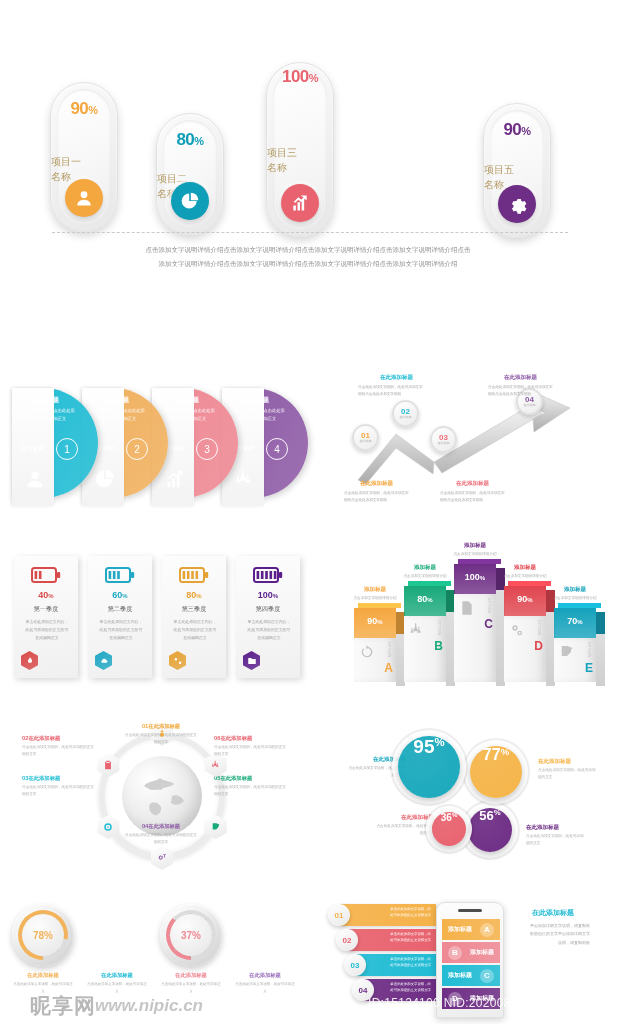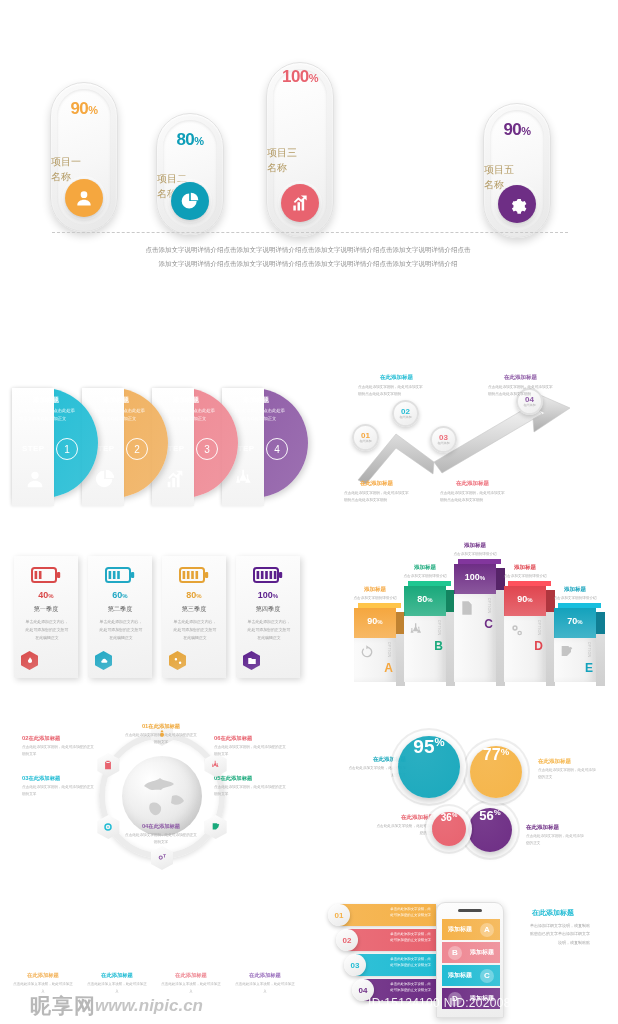--- a/index.html
+++ b/index.html
@@ -613,24 +613,48 @@
     <div class="cl-bdy" style="left: 198px; top: 39px; text-align: left;">点击此处添加文字说明，此处可添加您的正文</div>
     <div class="bigcirc" style="left: 92px; top: 84px; width: 34px; height: 34px; background: radial-gradient(circle at 35% 28%, rgba(232, 99, 111, 0.933), rgb(232, 99, 111)); font-size: 10px; z-index: 2;">36<span class="u">%</span></div>
     <div class="cl-ttl" style="left: 34px; top: 86px; color: rgb(232, 99, 111); text-align: right; width: 60px;">在此添加标题</div>
     <div class="cl-bdy" style="left: 34px; top: 95px; text-align: right;">点击此处添加文字说明，此处可添加您的正文</div>
     <div class="bigcirc" style="left: 128px; top: 80px; width: 44px; height: 44px; background: radial-gradient(circle at 35% 28%, rgba(110, 46, 133, 0.933), rgb(110, 46, 133)); font-size: 13px; z-index: 1;">56<span class="u">%</span></div>
     <div class="cl-ttl" style="left: 186px; top: 96px; color: rgb(110, 46, 133); text-align: left; width: 60px;">在此添加标题</div>
     <div class="cl-bdy" style="left: 186px; top: 105px; text-align: left;">点击此处添加文字说明，此处可添加您的正文</div>
   </div>
 
 <div class="sec" id="sec-gauge">
+    <div class="gauge" style="left: 4px; top: 4px;">
+      <div class="ring" style="background: conic-gradient(from 180deg, rgb(243, 179, 90) 0deg, rgb(243, 179, 90) 78%, rgb(220, 220, 220) 78%, rgb(220, 220, 220) 100%);"></div>
+      <div style="position: absolute; left: 30px; top: 9px; width: 1px; height: 4px; background: rgb(189, 189, 189); transform-origin: 0.5px 22px; transform: rotate(0deg);"></div>
+      <div style="position: absolute; left: 30px; top: 9px; width: 1px; height: 4px; background: rgb(189, 189, 189); transform-origin: 0.5px 22px; transform: rotate(45deg);"></div>
+      <div style="position: absolute; left: 30px; top: 9px; width: 1px; height: 4px; background: rgb(189, 189, 189); transform-origin: 0.5px 22px; transform: rotate(90deg);"></div>
+      <div style="position: absolute; left: 30px; top: 9px; width: 1px; height: 4px; background: rgb(189, 189, 189); transform-origin: 0.5px 22px; transform: rotate(135deg);"></div>
+      <div style="position: absolute; left: 30px; top: 9px; width: 1px; height: 4px; background: rgb(189, 189, 189); transform-origin: 0.5px 22px; transform: rotate(180deg);"></div>
+      <div style="position: absolute; left: 30px; top: 9px; width: 1px; height: 4px; background: rgb(189, 189, 189); transform-origin: 0.5px 22px; transform: rotate(225deg);"></div>
+      <div style="position: absolute; left: 30px; top: 9px; width: 1px; height: 4px; background: rgb(189, 189, 189); transform-origin: 0.5px 22px; transform: rotate(270deg);"></div>
+      <div style="position: absolute; left: 30px; top: 9px; width: 1px; height: 4px; background: rgb(189, 189, 189); transform-origin: 0.5px 22px; transform: rotate(315deg);"></div>
+      <div class="hole" style="color: rgb(243, 179, 90);">78%</div>
+    </div>
     <div class="g-lbl" style="left: 4px; top: 72px; color: rgb(243, 179, 90);">在此添加标题</div>
     <div class="g-bdy" style="left: 4px; top: 81px;">点击此处添加文字说明，此处可添加正文</div>
     <div class="g-lbl" style="left: 78px; top: 72px; color: rgb(33, 188, 212);">在此添加标题</div>
     <div class="g-bdy" style="left: 78px; top: 81px;">点击此处添加文字说明，此处可添加正文</div>
+    <div class="gauge" style="left: 152px; top: 4px;">
+      <div class="ring" style="background: conic-gradient(from 180deg, rgb(238, 136, 147) 0deg, rgb(238, 136, 147) 37%, rgb(220, 220, 220) 37%, rgb(220, 220, 220) 100%);"></div>
+      <div style="position: absolute; left: 30px; top: 9px; width: 1px; height: 4px; background: rgb(189, 189, 189); transform-origin: 0.5px 22px; transform: rotate(0deg);"></div>
+      <div style="position: absolute; left: 30px; top: 9px; width: 1px; height: 4px; background: rgb(189, 189, 189); transform-origin: 0.5px 22px; transform: rotate(45deg);"></div>
+      <div style="position: absolute; left: 30px; top: 9px; width: 1px; height: 4px; background: rgb(189, 189, 189); transform-origin: 0.5px 22px; transform: rotate(90deg);"></div>
+      <div style="position: absolute; left: 30px; top: 9px; width: 1px; height: 4px; background: rgb(189, 189, 189); transform-origin: 0.5px 22px; transform: rotate(135deg);"></div>
+      <div style="position: absolute; left: 30px; top: 9px; width: 1px; height: 4px; background: rgb(189, 189, 189); transform-origin: 0.5px 22px; transform: rotate(180deg);"></div>
+      <div style="position: absolute; left: 30px; top: 9px; width: 1px; height: 4px; background: rgb(189, 189, 189); transform-origin: 0.5px 22px; transform: rotate(225deg);"></div>
+      <div style="position: absolute; left: 30px; top: 9px; width: 1px; height: 4px; background: rgb(189, 189, 189); transform-origin: 0.5px 22px; transform: rotate(270deg);"></div>
+      <div style="position: absolute; left: 30px; top: 9px; width: 1px; height: 4px; background: rgb(189, 189, 189); transform-origin: 0.5px 22px; transform: rotate(315deg);"></div>
+      <div class="hole" style="color: rgb(238, 136, 147);">37%</div>
+    </div>
     <div class="g-lbl" style="left: 152px; top: 72px; color: rgb(238, 136, 147);">在此添加标题</div>
     <div class="g-bdy" style="left: 152px; top: 81px;">点击此处添加文字说明，此处可添加正文</div>
     <div class="g-lbl" style="left: 226px; top: 72px; color: rgb(156, 114, 190);">在此添加标题</div>
     <div class="g-bdy" style="left: 226px; top: 81px;">点击此处添加文字说明，此处可添加正文</div>
   </div>
 
 <div class="sec" id="sec-phone">
     <div class="ribbon" style="left: 0px; top: 6px; width: 96px; background: linear-gradient(90deg, rgba(245, 178, 74, 0.933), rgb(245, 178, 74));">
       <div class="rt">单击此处添加文字说明，此处可添加您的正文说明文字</div>
     </div>

